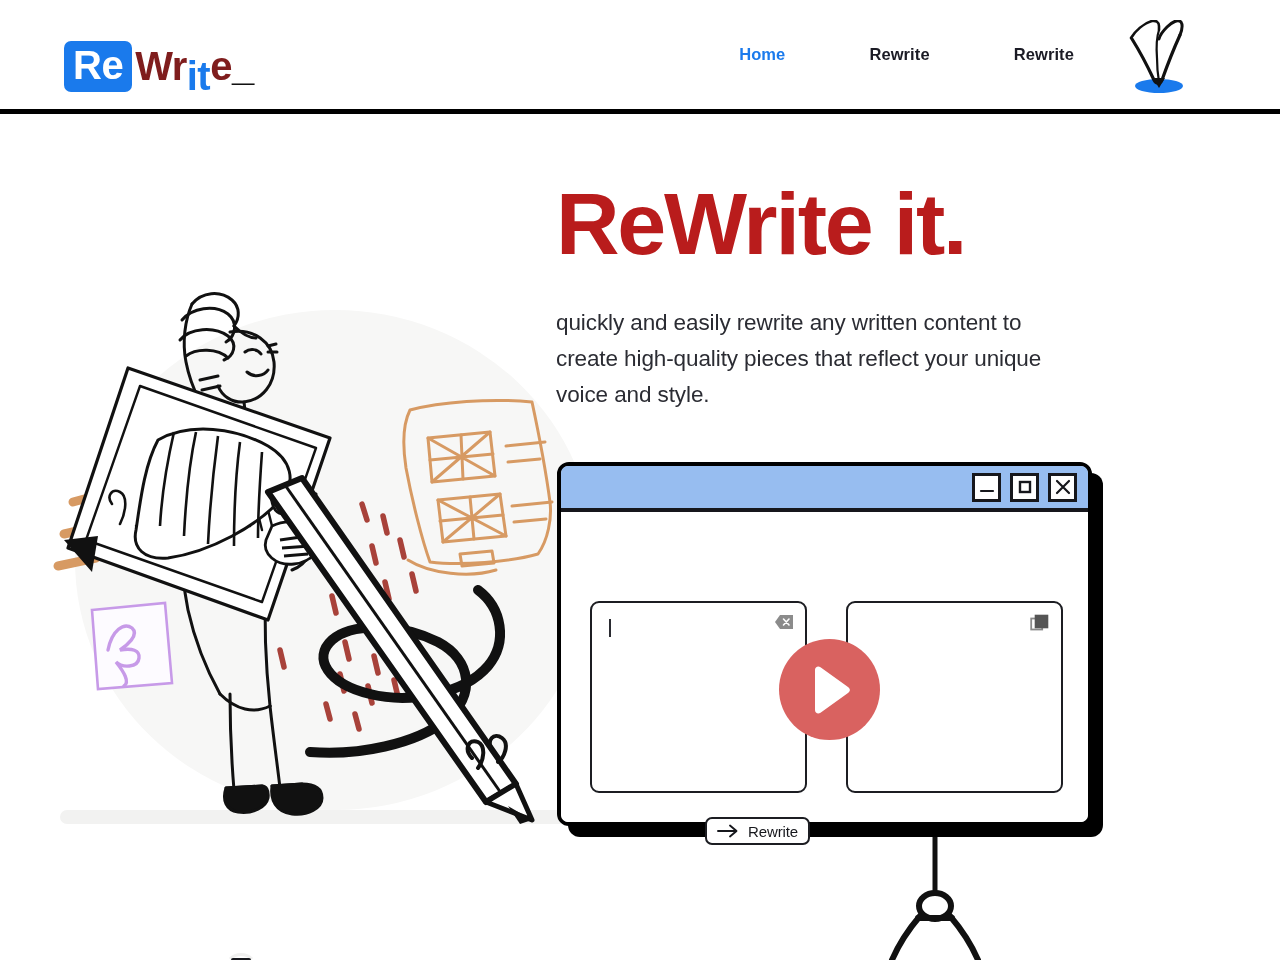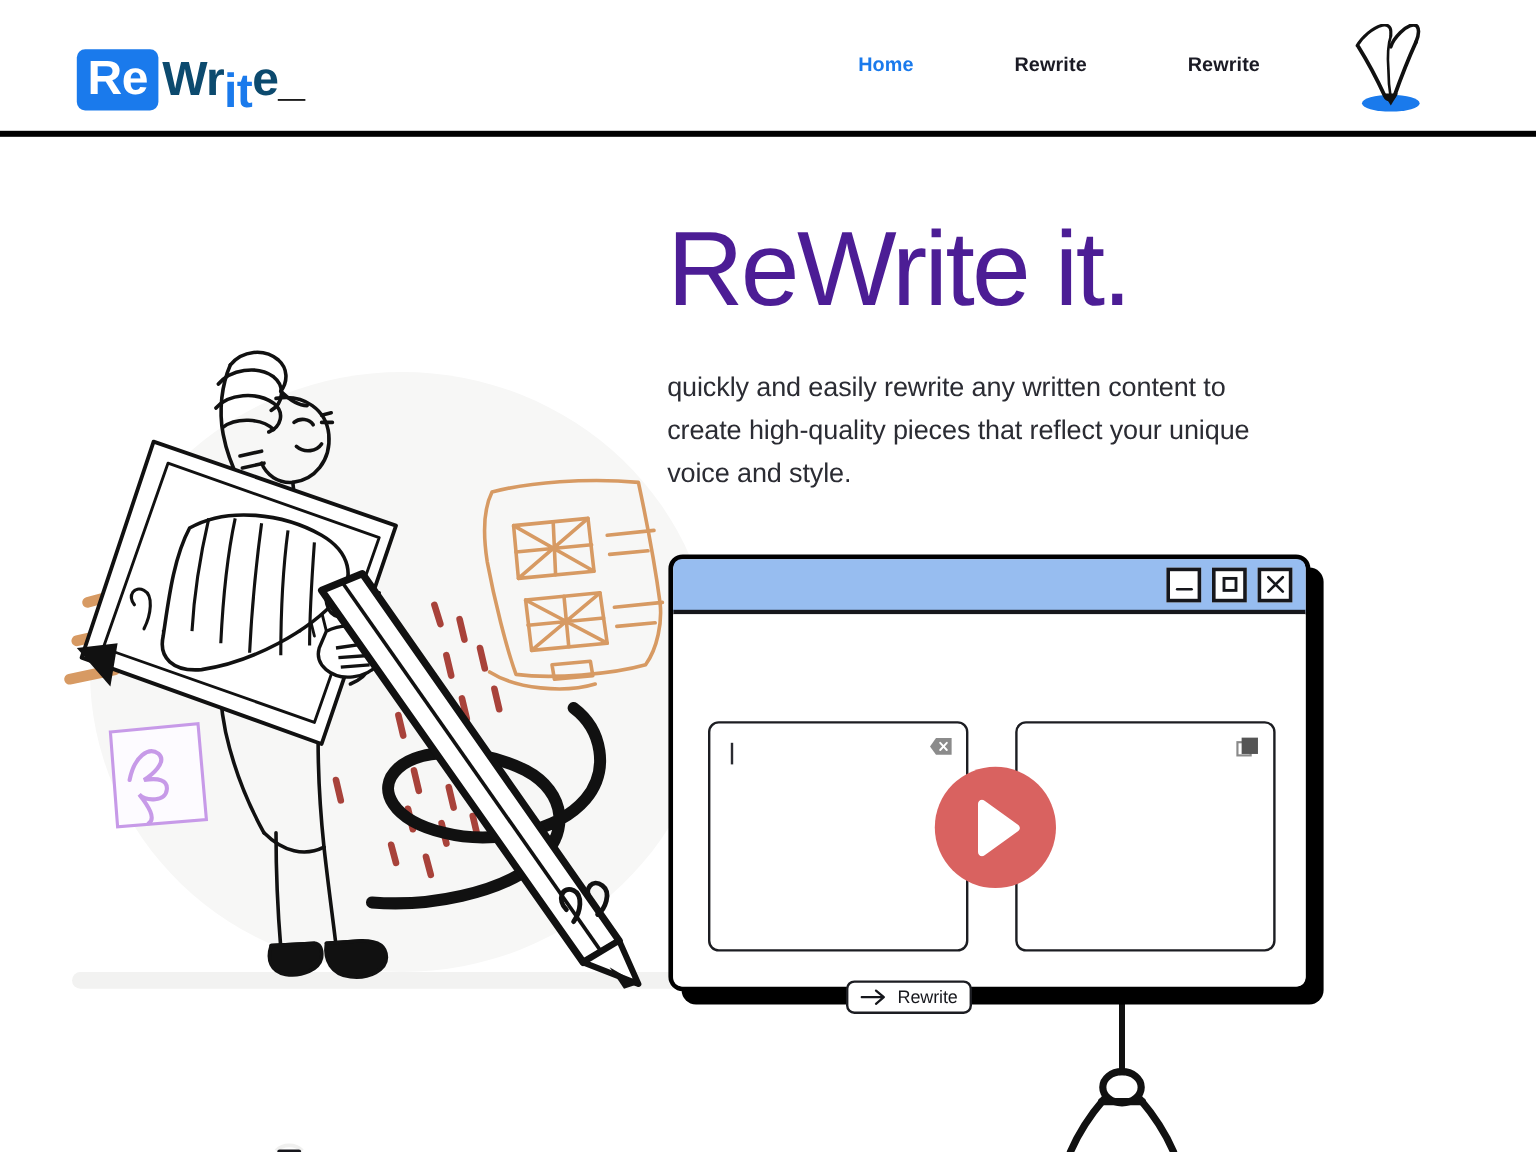--- a/index.html
+++ b/index.html
@@ -25,42 +25,42 @@
     font-size: 40px; font-weight: 700; letter-spacing: -0.5px;
     line-height: 1;
   }
   .logo-badge {
     background: #1a7aec; color: #fff;
     border-radius: 7px;
     padding: 4px 9px 7px 9px;
     margin-right: 3px;
     font-weight: 700;
   }
-  .logo-dark { color: #0c4a6e; }
+  .logo-dark { color: #7f1d1d; }
   .logo-blue { color: #1a7aec; margin-top: 20px; }
   .logo-underscore { color: #111; letter-spacing: 0; }
 
   .nav {
-    position: absolute; right: 188px; top: 45px;
+    position: absolute; right: 164px; top: 45px;
     display: flex; align-items: center; gap: 0px;
   }
   .nav a {
     font-size: 16.5px; font-weight: 700;
     color: #1b1b25; text-decoration: none;
     padding: 0 42px; letter-spacing: 0.1px;
     white-space: nowrap;
   }
   .nav a.active { color: #1a7aec; }
 
   .pen-logo { position: absolute; right: 85px; top: 20px; width: 72px; height: 76px; }
 
   
   .hero-title {
     position: absolute; left: 556px; top: 178px;
-    font-size: 88px; font-weight: 400; color: #4c1d95;
+    font-size: 88px; font-weight: 700; color: #b91c1c;
     letter-spacing: -2.2px; line-height: 1.05; text-align: center;
   }
   .hero-sub {
     position: absolute; left: 556px; top: 305px;
     width: 530px;
     font-size: 22.5px; font-weight: 400; color: #2b2c33;
     line-height: 36px; letter-spacing: -0.1px;
   }
 
   

